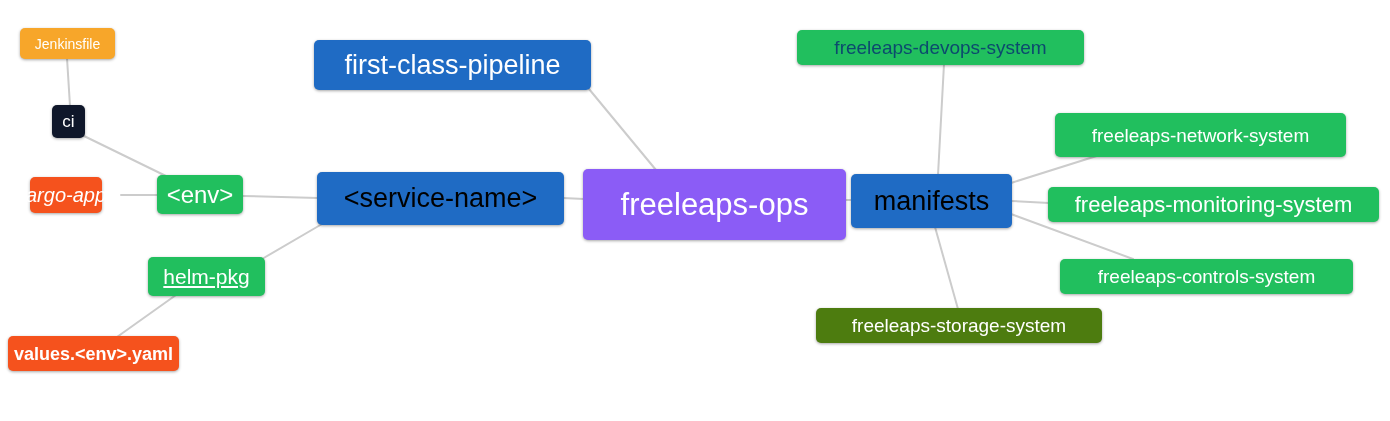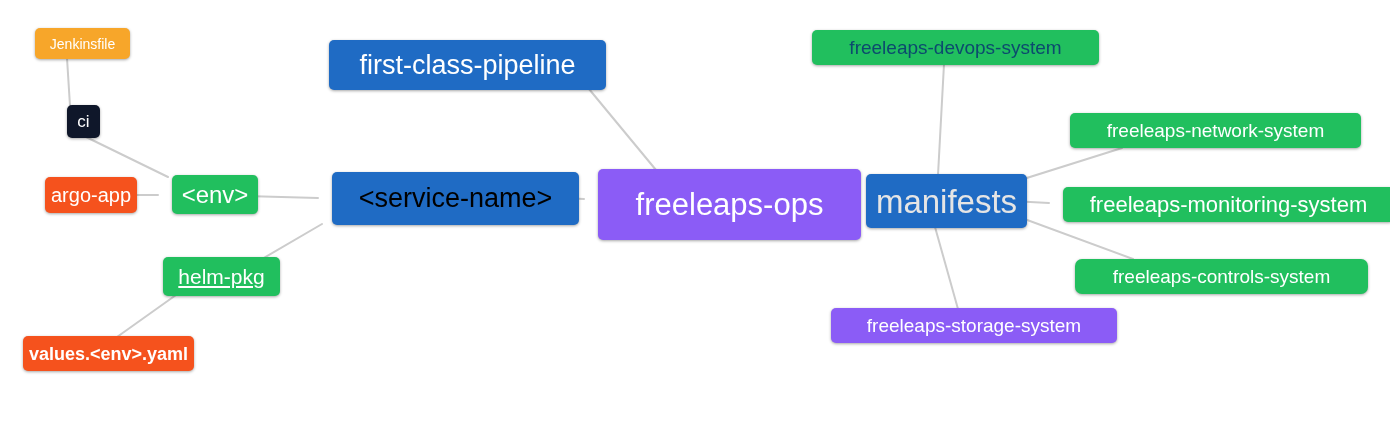--- a/index.html
+++ b/index.html
@@ -30,21 +30,20 @@
     align-items: center;
     justify-content: center;
     color: #ffffff;
     border-radius: 5px;
     box-shadow: 0 1px 3px rgba(0,0,0,0.35);
     white-space: nowrap;
     cursor: pointer;
     box-sizing: border-box;
     line-height: 1;
     user-select: none;
-    margin-left: 15px;
   }
 </style>
 </head>
 <body>
 
 <div id="canvas">
   <svg id="edges" xmlns="http://www.w3.org/2000/svg">
       <line x1="67" y1="58" x2="70" y2="106" stroke="#cccccc" stroke-width="2" stroke-linecap="round"></line>
       <line x1="84" y1="136" x2="168" y2="177" stroke="#cccccc" stroke-width="2" stroke-linecap="round"></line>
       <line x1="121" y1="195" x2="158" y2="195" stroke="#cccccc" stroke-width="2" stroke-linecap="round"></line>
@@ -56,27 +55,27 @@
       <line x1="845" y1="200" x2="852" y2="200" stroke="#cccccc" stroke-width="2" stroke-linecap="round"></line>
       <line x1="938" y1="175" x2="944" y2="64" stroke="#cccccc" stroke-width="2" stroke-linecap="round"></line>
       <line x1="1011" y1="183" x2="1122" y2="148" stroke="#cccccc" stroke-width="2" stroke-linecap="round"></line>
       <line x1="1011" y1="201" x2="1049" y2="203" stroke="#cccccc" stroke-width="2" stroke-linecap="round"></line>
       <line x1="1011" y1="214" x2="1133" y2="259" stroke="#cccccc" stroke-width="2" stroke-linecap="round"></line>
       <line x1="935" y1="227" x2="958" y2="309" stroke="#cccccc" stroke-width="2" stroke-linecap="round"></line>
     </svg>
   <div id="nodes">
       <div class="node" style="left: 20px; top: 28px; width: 95px; height: 31px; font-size: 14px; background: rgb(247, 166, 42); color: rgb(255, 255, 255);">Jenkinsfile</div>
       <div class="node" style="left: 52px; top: 105px; width: 33px; height: 33px; font-size: 17px; background: #0f172a; color: rgb(255, 255, 255);">ci</div>
-      <div class="node" style="left: 30px; top: 177px; width: 92px; height: 36px; font-size: 20px; background: rgb(245, 82, 29); color: rgb(255, 255, 255);">argo-app</div>
+      <div class="node" style="left: 30px; top: 177px; width: 72px; height: 36px; font-size: 20px; background: rgb(245, 82, 29); color: rgb(255, 255, 255); font-style: italic;">argo-app</div>
       <div class="node" style="left: 157px; top: 175px; width: 86px; height: 39px; font-size: 24px; background: rgb(33, 191, 94); color: rgb(255, 255, 255);">&lt;env&gt;</div>
       <div class="node" style="left: 314px; top: 40px; width: 277px; height: 50px; font-size: 27px; background: rgb(31, 107, 196); color: rgb(255, 255, 255);">first-class-pipeline</div>
       <div class="node" style="left: 317px; top: 172px; width: 247px; height: 53px; font-size: 27px; background: rgb(31, 107, 196); color: #000000;">&lt;service-name&gt;</div>
       <div class="node" style="left: 583px; top: 169px; width: 263px; height: 71px; font-size: 31px; background: #8b5cf6; color: rgb(255, 255, 255);">freeleaps-ops</div>
-      <div class="node" style="left: 851px; top: 174px; width: 161px; height: 54px; font-size: 33px; background: rgb(31, 107, 196); color: #e5e5e5;">manifests</div>
+      <div class="node" style="left: 851px; top: 174px; width: 161px; height: 54px; font-size: 27px; background: rgb(31, 107, 196); color: #000000;">manifests</div>
       <div class="node" style="left: 797px; top: 30px; width: 287px; height: 35px; font-size: 19px; background: rgb(33, 191, 94); color: #0c4a6e;">freeleaps-devops-system</div>
-      <div class="node" style="left: 1055px; top: 113px; width: 291px; height: 35px; font-size: 19px; background: rgb(33, 191, 94); color: rgb(255, 255, 255);">freeleaps-network-system</div>
+      <div class="node" style="left: 1055px; top: 113px; width: 291px; height: 44px; font-size: 19px; background: rgb(33, 191, 94); color: rgb(255, 255, 255);">freeleaps-network-system</div>
       <div class="node" style="left: 1048px; top: 187px; width: 331px; height: 35px; font-size: 22px; background: rgb(33, 191, 94); color: rgb(255, 255, 255);">freeleaps-monitoring-system</div>
-      <div class="node" style="left: 1060px; top: 259px; width: 293px; height: 35px; font-size: 19px; background: rgb(33, 191, 94); color: rgb(255, 255, 255); border-radius: 7px;">freeleaps-controls-system</div>
-      <div class="node" style="left: 816px; top: 308px; width: 286px; height: 35px; font-size: 19px; background: #8b5cf6; color: rgb(255, 255, 255);">freeleaps-storage-system</div>
+      <div class="node" style="left: 1060px; top: 259px; width: 293px; height: 35px; font-size: 19px; background: rgb(33, 191, 94); color: rgb(255, 255, 255);">freeleaps-controls-system</div>
+      <div class="node" style="left: 816px; top: 308px; width: 286px; height: 35px; font-size: 19px; background: #4d7c0f; color: rgb(255, 255, 255);">freeleaps-storage-system</div>
       <div class="node" style="left: 148px; top: 257px; width: 117px; height: 39px; font-size: 21px; background: rgb(33, 191, 94); color: rgb(255, 255, 255); text-decoration: underline;">helm-pkg</div>
       <div class="node" style="left: 8px; top: 336px; width: 171px; height: 35px; font-size: 18px; background: rgb(245, 82, 29); color: rgb(255, 255, 255); font-weight: bold;">values.&lt;env&gt;.yaml</div>
     </div>
 </div>
 
 </body></html>

